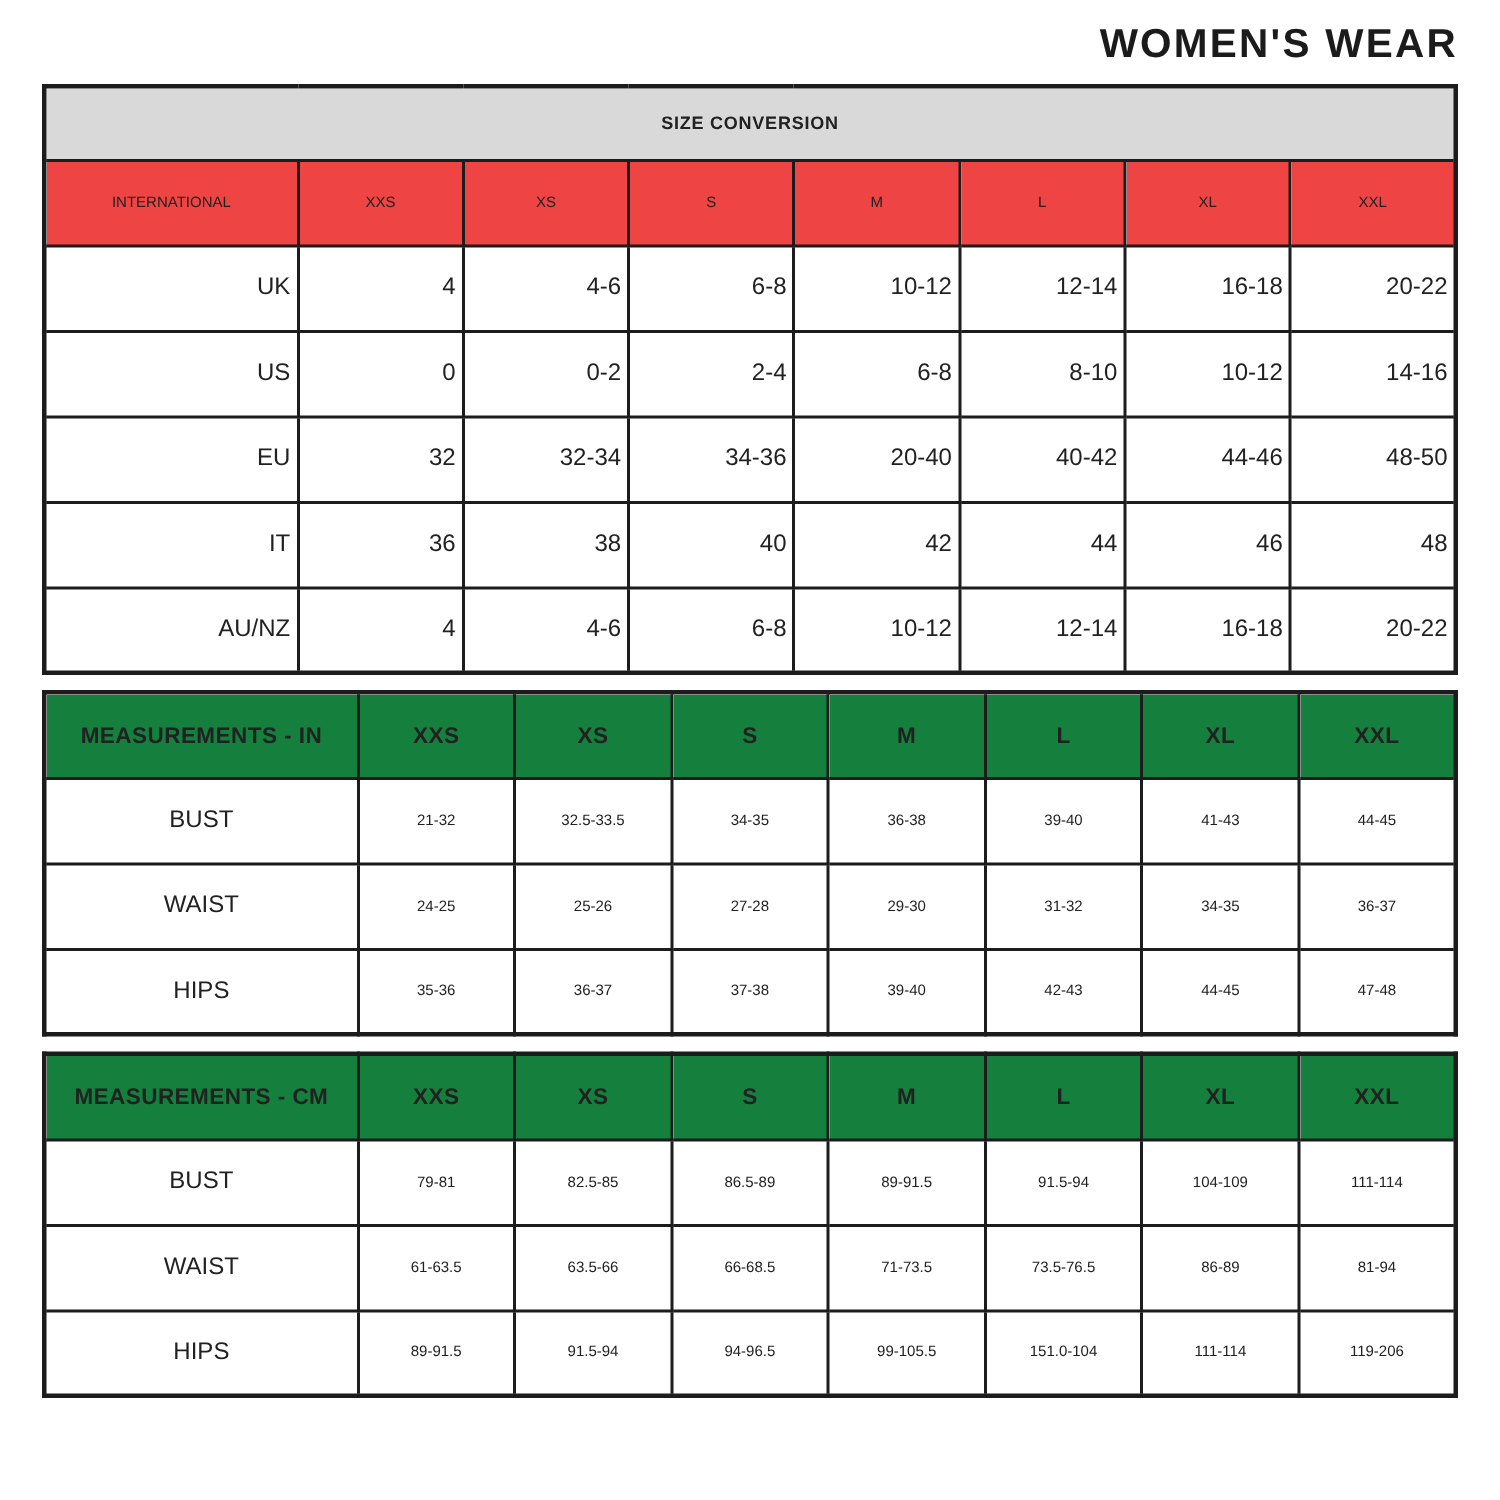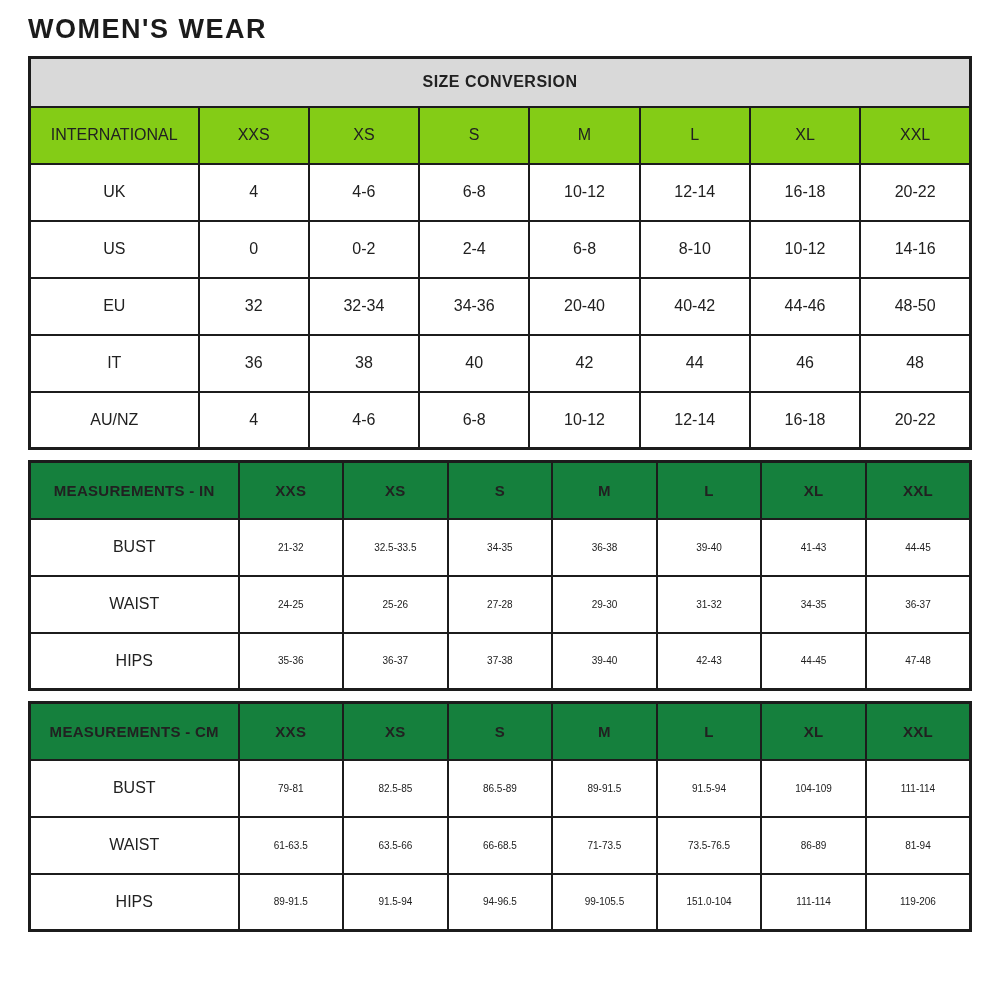--- a/index.html
+++ b/index.html
@@ -12,21 +12,21 @@
     color: #212121;
   }
   .page {
     width: 1000px;
     height: 1000px;
     padding: 0 28px;
   }
   .title {
     margin: 0;
     padding: 14px 0 11px 0;
-    text-align: left;
+    text-align: right;
     font-size: 27px;
     font-weight: 700;
     letter-spacing: 1.5px;
     color: #1b1b1b;
   }
   table.tbl {
     width: 944px;
     table-layout: fixed;
     border-collapse: collapse;
     border: 3px solid #1c1c1c;
@@ -38,30 +38,30 @@
     vertical-align: middle;
     padding: 0 4px;
     overflow: hidden;
     white-space: nowrap;
   }
   
   .t1 .title-cell {
     height: 49px;
     background: #d9d9d9;
     font-weight: 700;
-    font-size: 16px;
+    font-size: 12px;
     letter-spacing: 0.5px;
   }
   .t1 .col-h {
     height: 57px;
     font-weight: 400;
-    font-size: 16px;
-    background: #84cc16;
-  }
-  .t1 td { height: 57px; font-size: 16px; }
+    font-size: 10px;
+    background: #ef4444;
+  }
+  .t1 td { height: 57px; font-size: 16px; text-align: right; }
   
   .t2 th, .t3 th {
     height: 57px;
     background: #15803d;
     font-weight: 700;
     font-size: 15px;
     letter-spacing: 0.3px;
   }
   .t2 td, .t3 td { height: 57px; font-size: 10px; }
   .t2 td.row-label, .t3 td.row-label { font-size: 16px; }

